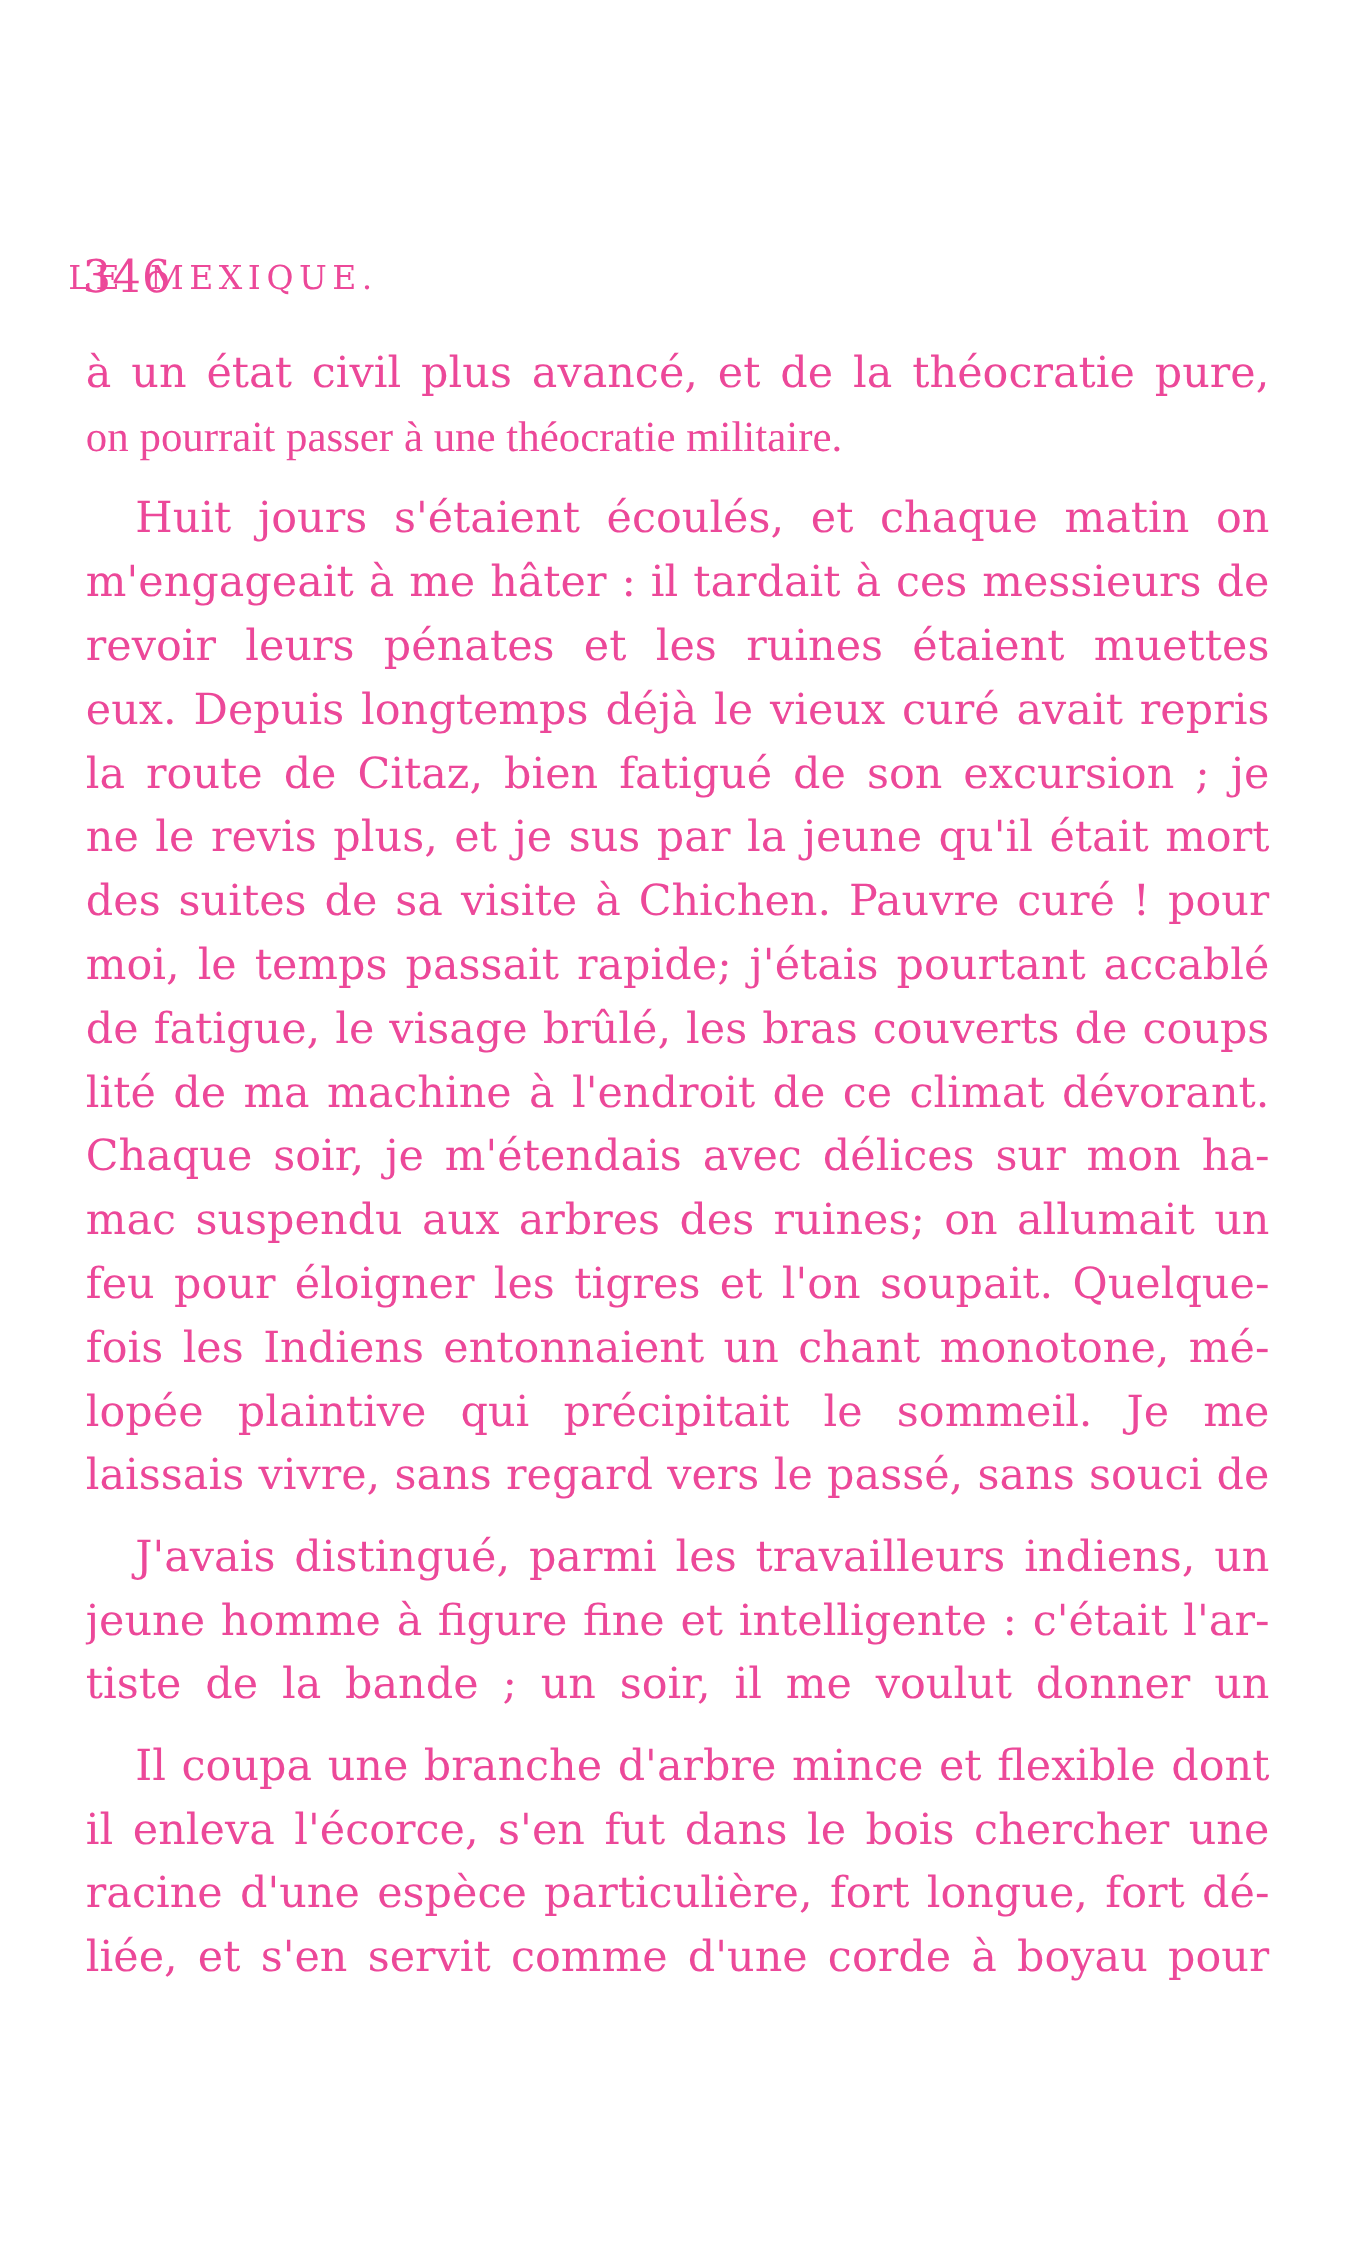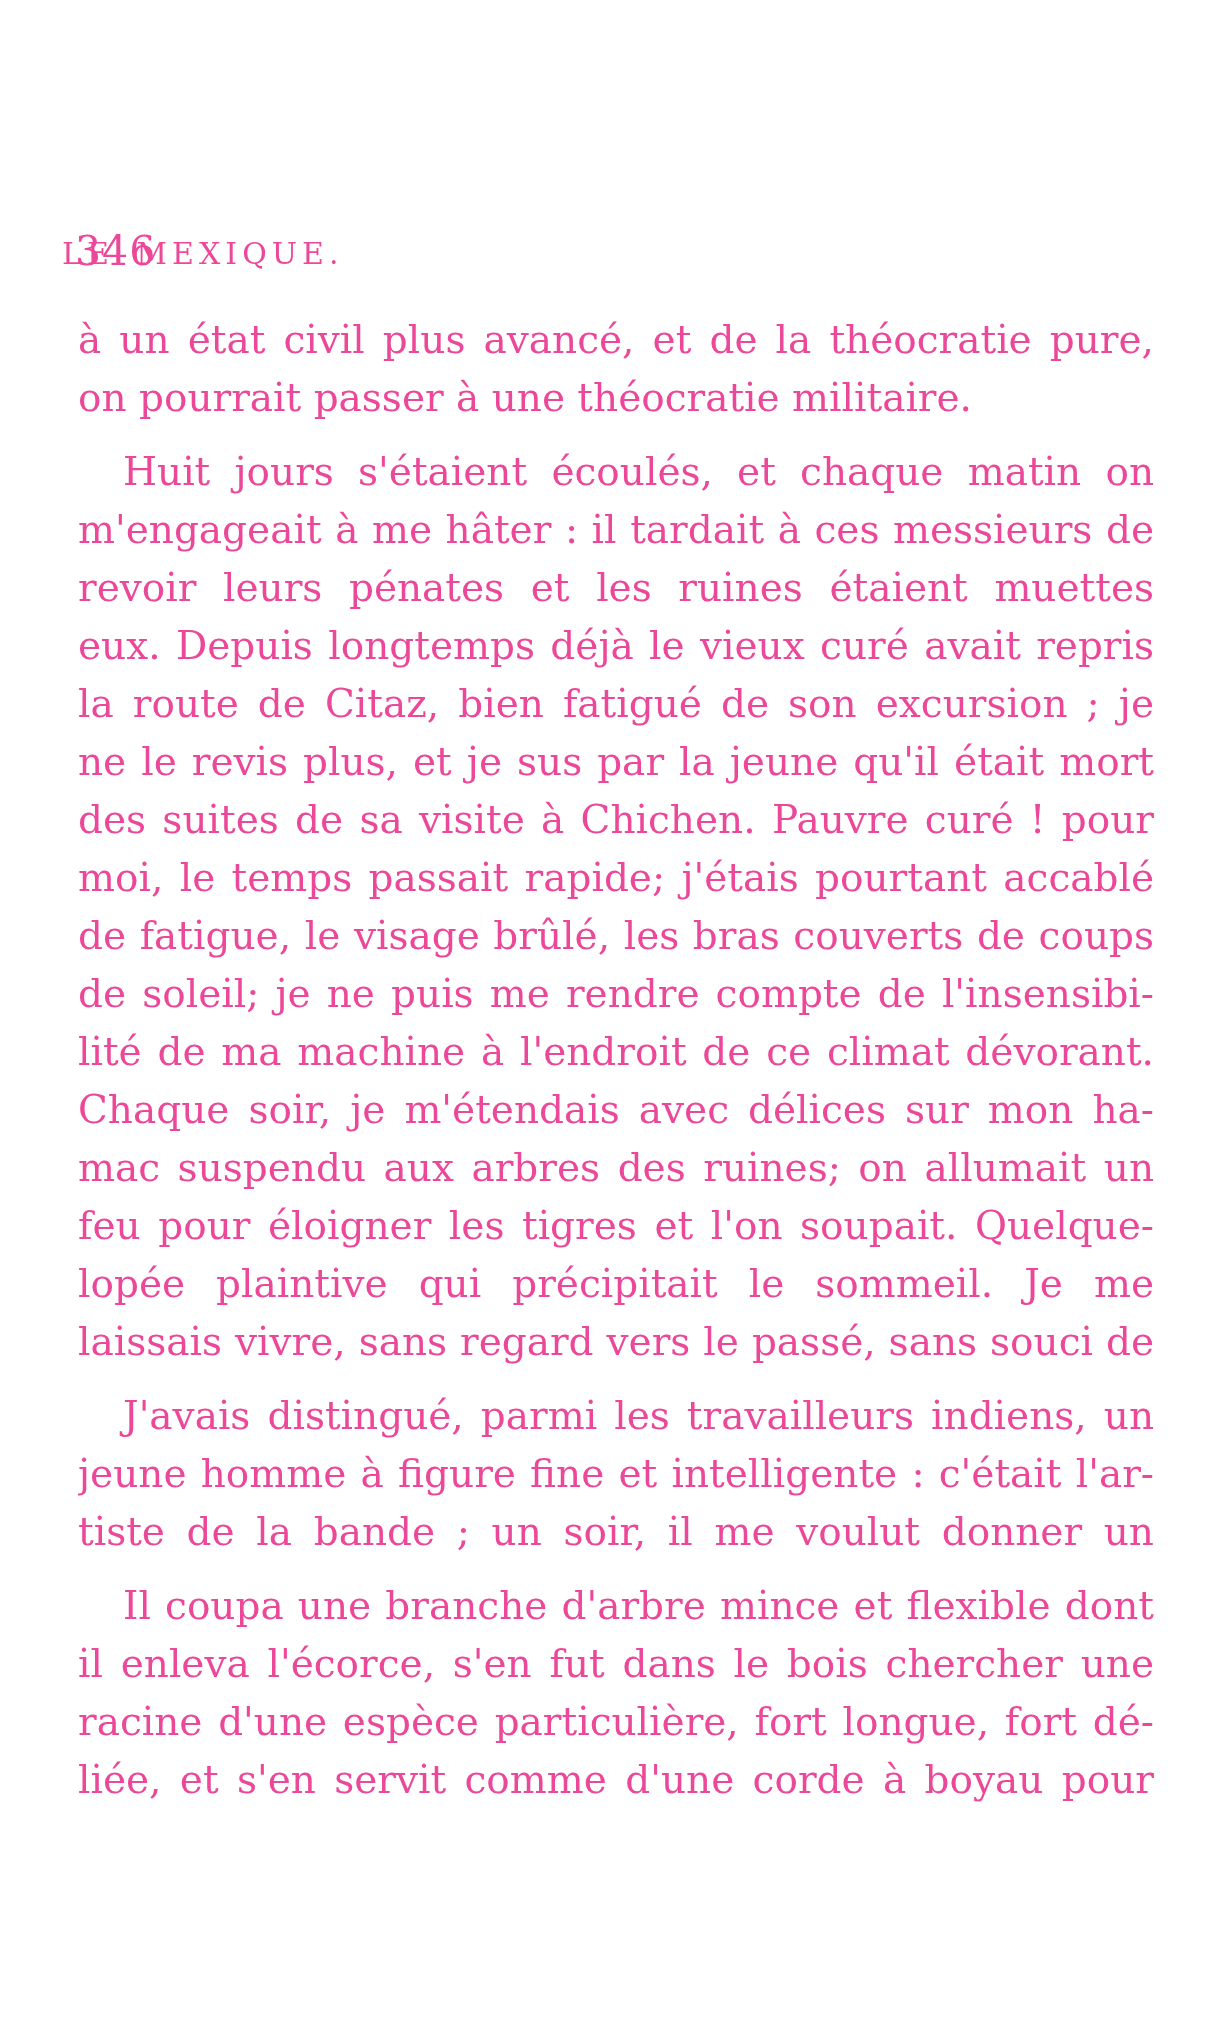--- a/index.html
+++ b/index.html
@@ -66,20 +66,21 @@
   }
   
   .line.fill::after {
     content: "";
     display: inline-block;
     width: 100%;
     height: 0;
   }
   .line.para-end {
     text-align: left;
+    font-family: Liberation Serif, serif;
   }
   .line.indent {
     text-indent: 45px;
   }
 </style>
 </head>
 <body>
 
 <div class="page">
   <div class="header">
@@ -94,25 +95,25 @@
       <div class="paragraph">
         <div class="line indent fill">Huit jours s'étaient écoulés, et chaque matin on</div>
         <div class="line fill">m'engageait à me hâter : il tardait à ces messieurs de</div>
         <div class="line fill">revoir leurs pénates et les ruines étaient muettes pour</div>
         <div class="line fill">eux. Depuis longtemps déjà le vieux curé avait repris</div>
         <div class="line fill">la route de Citaz, bien fatigué de son excursion ; je</div>
         <div class="line fill">ne le revis plus, et je sus par la jeune qu'il était mort</div>
         <div class="line fill">des suites de sa visite à Chichen. Pauvre curé ! pour</div>
         <div class="line fill">moi, le temps passait rapide; j'étais pourtant accablé</div>
         <div class="line fill">de fatigue, le visage brûlé, les bras couverts de coups</div>
-        <div class="line fill">de soleil; je ne puis me rendre compte de l'insensibi-</div>
         <div class="line fill">lité de ma machine à l'endroit de ce climat dévorant.</div>
         <div class="line fill">Chaque soir, je m'étendais avec délices sur mon ha-</div>
         <div class="line fill">mac suspendu aux arbres des ruines; on allumait un</div>
         <div class="line fill">feu pour éloigner les tigres et l'on soupait. Quelque-</div>
+        <div class="line fill">fois les Indiens entonnaient un chant monotone, mé-</div>
         <div class="line fill">lopée plaintive qui précipitait le sommeil. Je me</div>
         <div class="line fill">laissais vivre, sans regard vers le passé, sans souci de</div>
       </div>
       <div class="paragraph">
         <div class="line indent fill">J'avais distingué, parmi les travailleurs indiens, un</div>
         <div class="line fill">jeune homme à figure fine et intelligente : c'était l'ar-</div>
         <div class="line fill">tiste de la bande ; un soir, il me voulut donner un</div>
       </div>
       <div class="paragraph">
         <div class="line indent fill">Il coupa une branche d'arbre mince et flexible dont</div>

